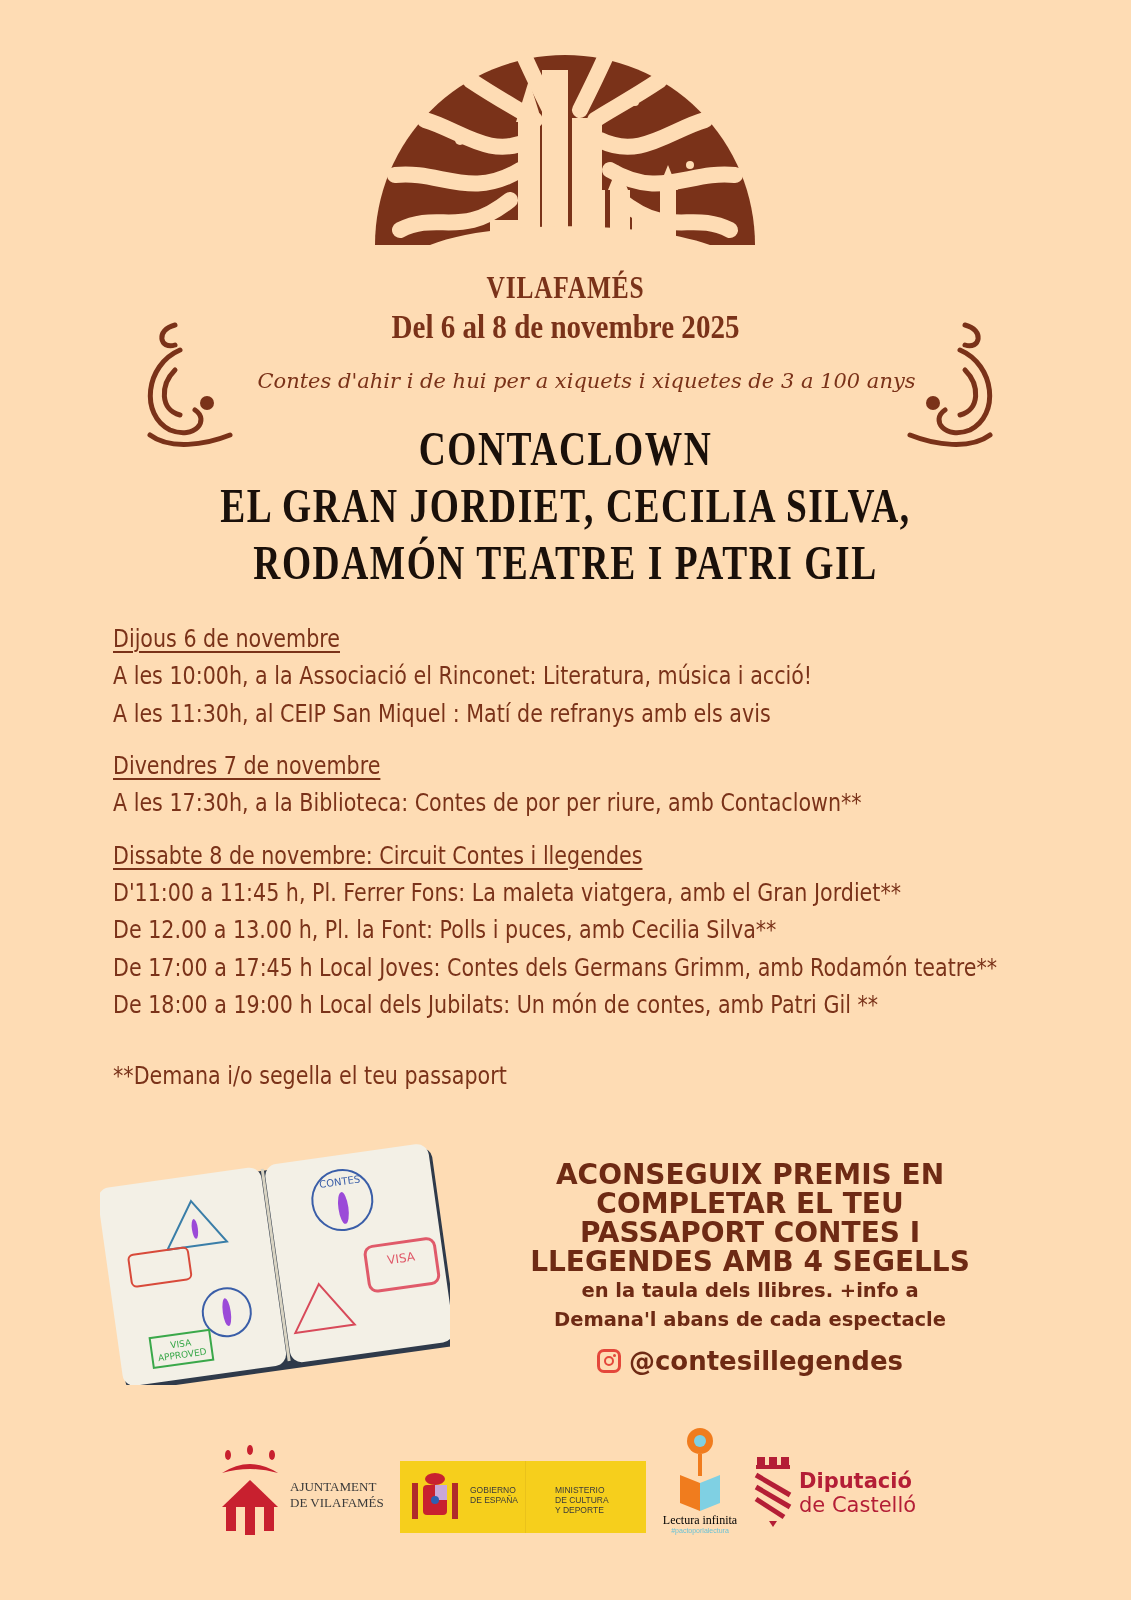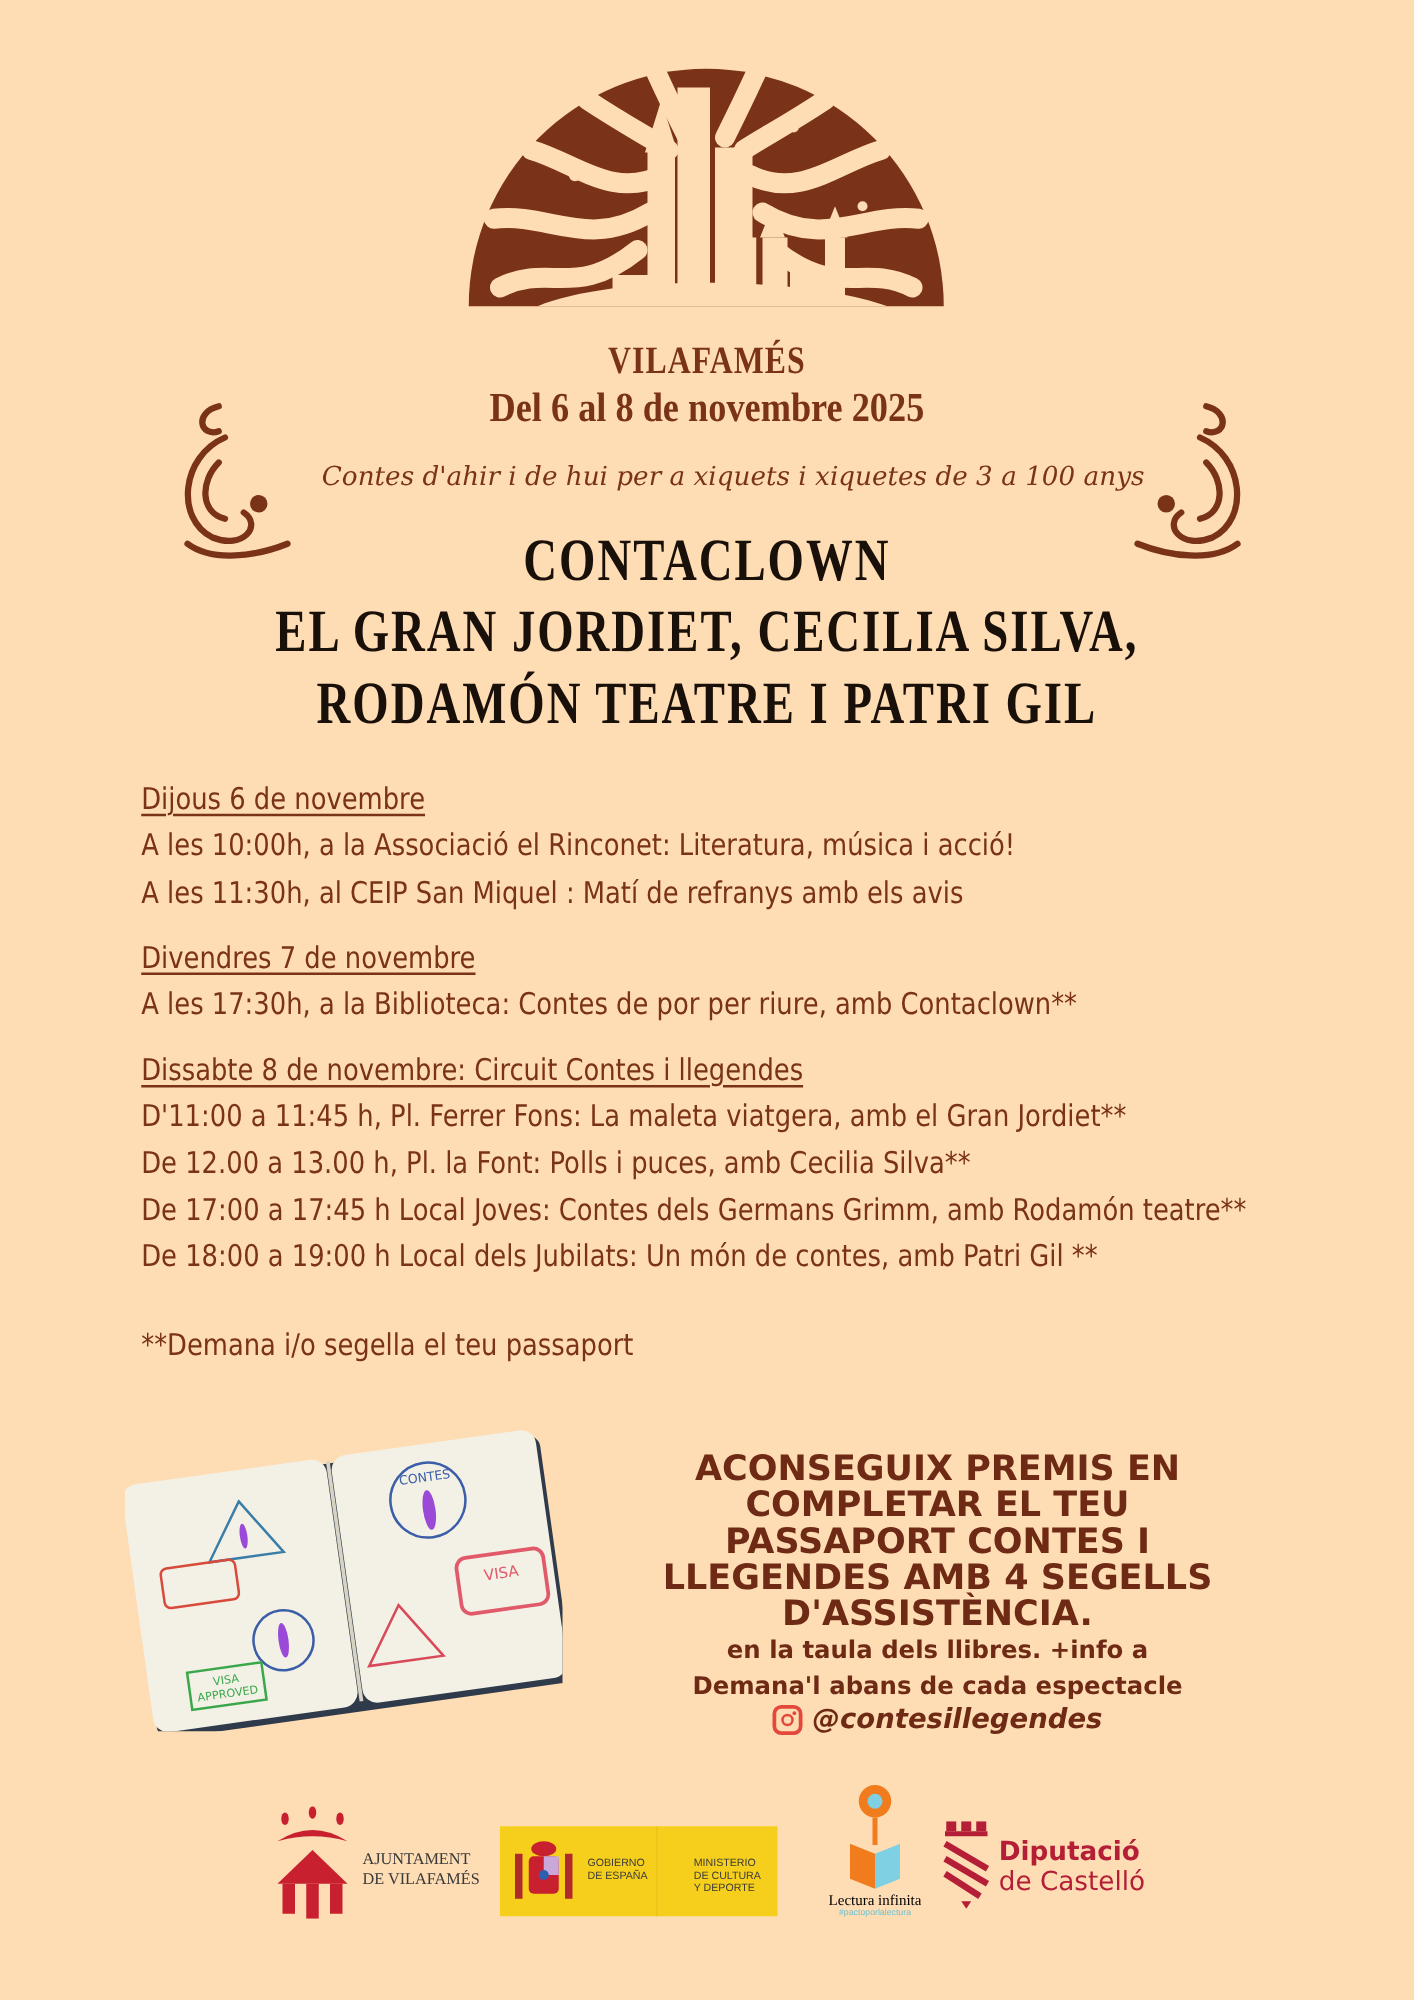--- a/index.html
+++ b/index.html
@@ -27,29 +27,29 @@
   .day-title { font-size:24px; text-decoration:underline; text-decoration-thickness:2px; text-underline-offset:4px;
     line-height:38px; transform-origin:left; transform:scaleX(0.86); display:inline-block; white-space:nowrap; }
   .line { font-size:24px; line-height:37.5px; transform-origin:left; transform:scaleX(0.86); white-space:nowrap; }
   .footnote { left:113px; top:1062px; font-family:"DejaVu Sans", sans-serif; font-size:24px; color:#7a3219;
     transform-origin:left; transform:scaleX(0.86); white-space:nowrap; }
   .passport { left:100px; top:1130px; width:350px; height:255px; }
   .promo { left:490px; top:1160px; width:520px; text-align:center;
     font-family:"DejaVu Sans", sans-serif; font-weight:bold; color:#6e2a14; }
   .promo .caps { font-size:28px; line-height:29px; }
   .promo .sub { font-size:19.5px; line-height:29px; }
-  .insta { margin-top:0; display:flex; justify-content:center; align-items:center; gap:8px;
-    font-size:22px;font-style:italic; }
+  .insta { margin-top:12px; display:flex; justify-content:center; align-items:center; gap:8px;
+    font-size:26px; }
   .insta-icon { width:24px; height:24px; border:3px solid #e4473b; border-radius:7px; position:relative; box-sizing:border-box; }
   .insta-icon:before { content:""; position:absolute; left:4px; top:4px; width:10px; height:10px; border:2.5px solid #e4473b; border-radius:50%; box-sizing:border-box;}
   .insta-icon:after { content:""; position:absolute; right:2px; top:2px; width:3px; height:3px; background:#e4473b; border-radius:50%; }
   .logos { left:0; top:1455px; width:1131px; height:80px; }
   .logo-ajt { position:absolute; left:220px; top:-10px; width:170px; height:90px; }
   .ajt-text { position:absolute; left:70px; top:34px; font-family:"Liberation Serif", serif; font-size:13px; line-height:16px; color:#3a3a3a; }
-  .logo-gob { position:absolute; left:400px; top:6px; width:222px; height:72px; background:#f6cf1c; }
+  .logo-gob { position:absolute; left:400px; top:6px; width:222px; height:72px; background:#f6cf1c;padding-left:24px; }
   .gob-div { position:absolute; left:125px; top:0; width:1px; height:72px; background:#eac21a; }
   .gob-t1 { position:absolute; left:70px; top:24px; font-size:8.5px; line-height:10px; color:#3b3b3b; }
   .gob-t2 { position:absolute; left:137px; top:24px; font-size:8.5px; line-height:10px; color:#3b3b3b;margin-left:18px; }
   .logo-lect { position:absolute; left:660px; top:-30px; width:80px; height:110px; text-align:center; }
   .lect-text { position:absolute; left:-5px; top:88px; width:90px; font-family:"Liberation Serif", serif; font-size:12px; color:#000000; }
   .lect-tag { position:absolute; left:-5px; top:102px; width:90px; font-size:7px; color:#6cc3d5; }
   .logo-dip { position:absolute; left:754px; top:2px; width:180px; height:76px; }
   .dip-text { position:absolute; left:45px; top:12px; font-family:"DejaVu Sans", sans-serif; font-size:21px; line-height:24px; color:#b41e36; }
   .dip-text b { font-weight:bold; }
 </style>
@@ -161,21 +161,20 @@
         <ellipse cx="100" cy="88" rx="3" ry="10"></ellipse>
         <ellipse cx="120" cy="175" rx="4" ry="14"></ellipse>
         <ellipse cx="250" cy="88" rx="5" ry="16"></ellipse>
       </g>
   </g>
 </svg>
 
 <div class="abs promo">
   <div class="caps">ACONSEGUIX PREMIS EN COMPLETAR EL TEU</div>
   <div class="caps">PASSAPORT CONTES I LLEGENDES AMB 4 SEGELLS</div>
-  <div class="caps">D'ASSISTÈNCIA.</div>
   <div class="sub">en la taula dels llibres. +info a</div>
   <div class="sub">Demana'l abans de cada espectacle</div>
   <div class="insta">
     <span class="insta-icon"></span>
     <span>@contesillegendes</span>
   </div>
 </div>
 
 <div class="abs logos">
   <div class="logo-ajt">

